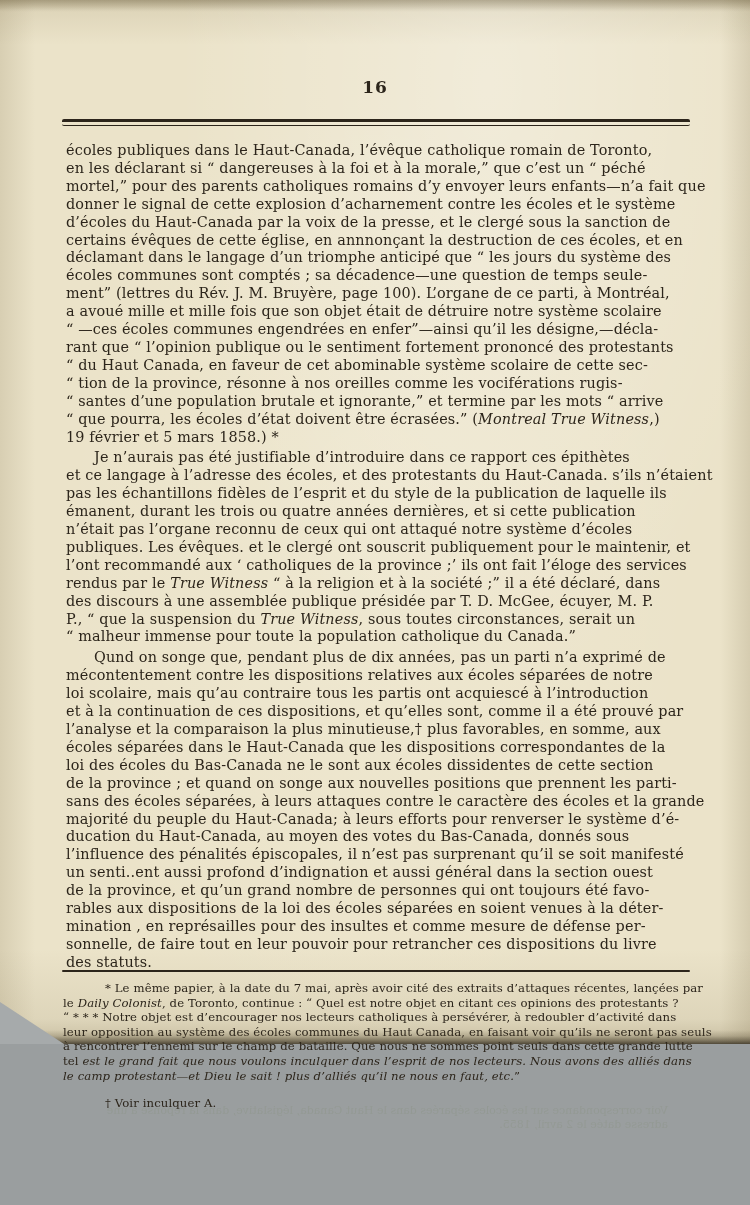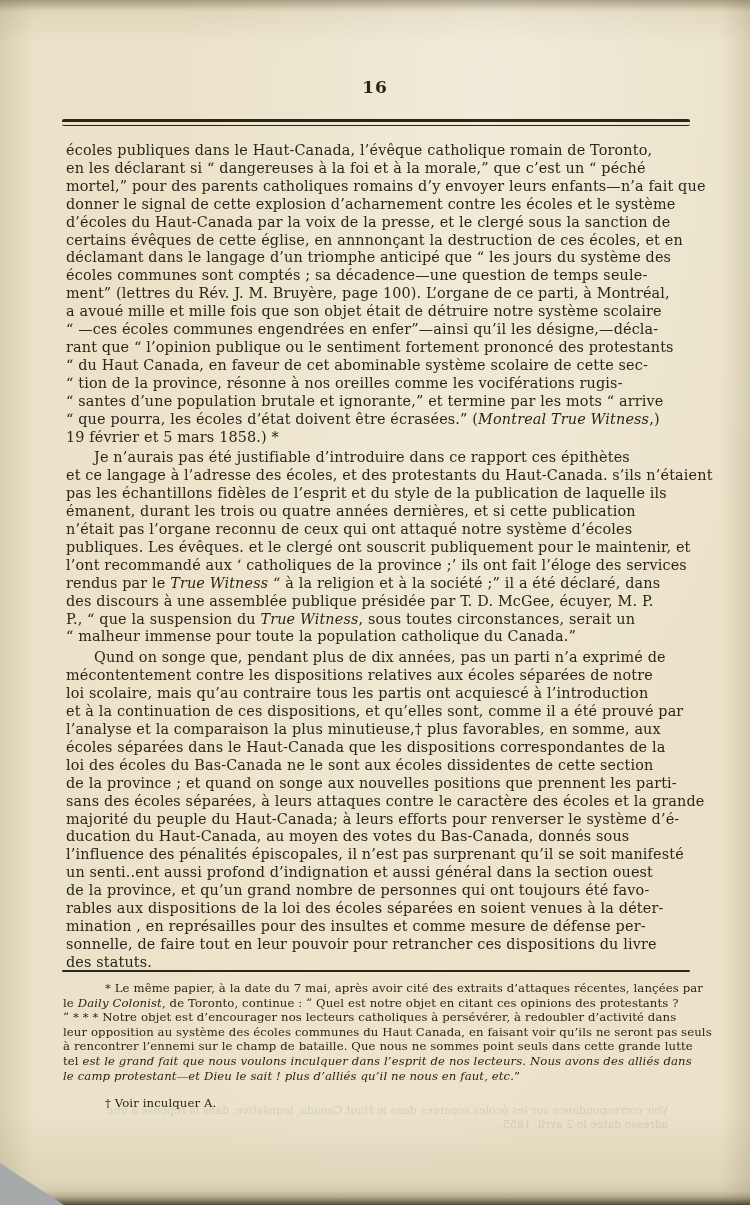--- a/index.html
+++ b/index.html
@@ -1,21 +1,21 @@
 <!DOCTYPE html>
 <html style="--paper: #ebe3c9; --ink: #2c251b; --ghost: #7d8a6e;"><head>
 <meta charset="utf-8">
 <style>
   html,body{margin:0;padding:0;}
   body{
     width:750px;height:1205px;overflow:hidden;
     background:#9a9e9f;
     font-family:"DejaVu Serif","Liberation Serif",serif;
   }
-  .scan{position:relative;width:750px;height:1205px;}
+  .scan{position:relative;width:750px;height:1044px;}
   .paper{
     position:absolute;inset:0;
     background-color:var(--paper,#ebe3c9);
     background-image:
       radial-gradient(ellipse at 65% 8%, rgba(255,255,255,0.30), rgba(255,255,255,0) 45%),
       radial-gradient(ellipse at 50% 55%, rgba(255,252,240,0.18), rgba(255,252,240,0) 60%),
       linear-gradient(180deg, rgba(110,92,52,0.30) 0px, rgba(110,92,52,0.10) 10px, rgba(110,92,52,0.0) 45px),
       linear-gradient(0deg, rgba(105,90,55,0.28) 0px, rgba(105,90,55,0.10) 25px, rgba(105,90,55,0.0) 95px),
       linear-gradient(90deg, rgba(115,100,62,0.16) 0px, rgba(115,100,62,0.0) 35px),
       linear-gradient(270deg, rgba(115,100,62,0.18) 0px, rgba(115,100,62,0.0) 30px);

